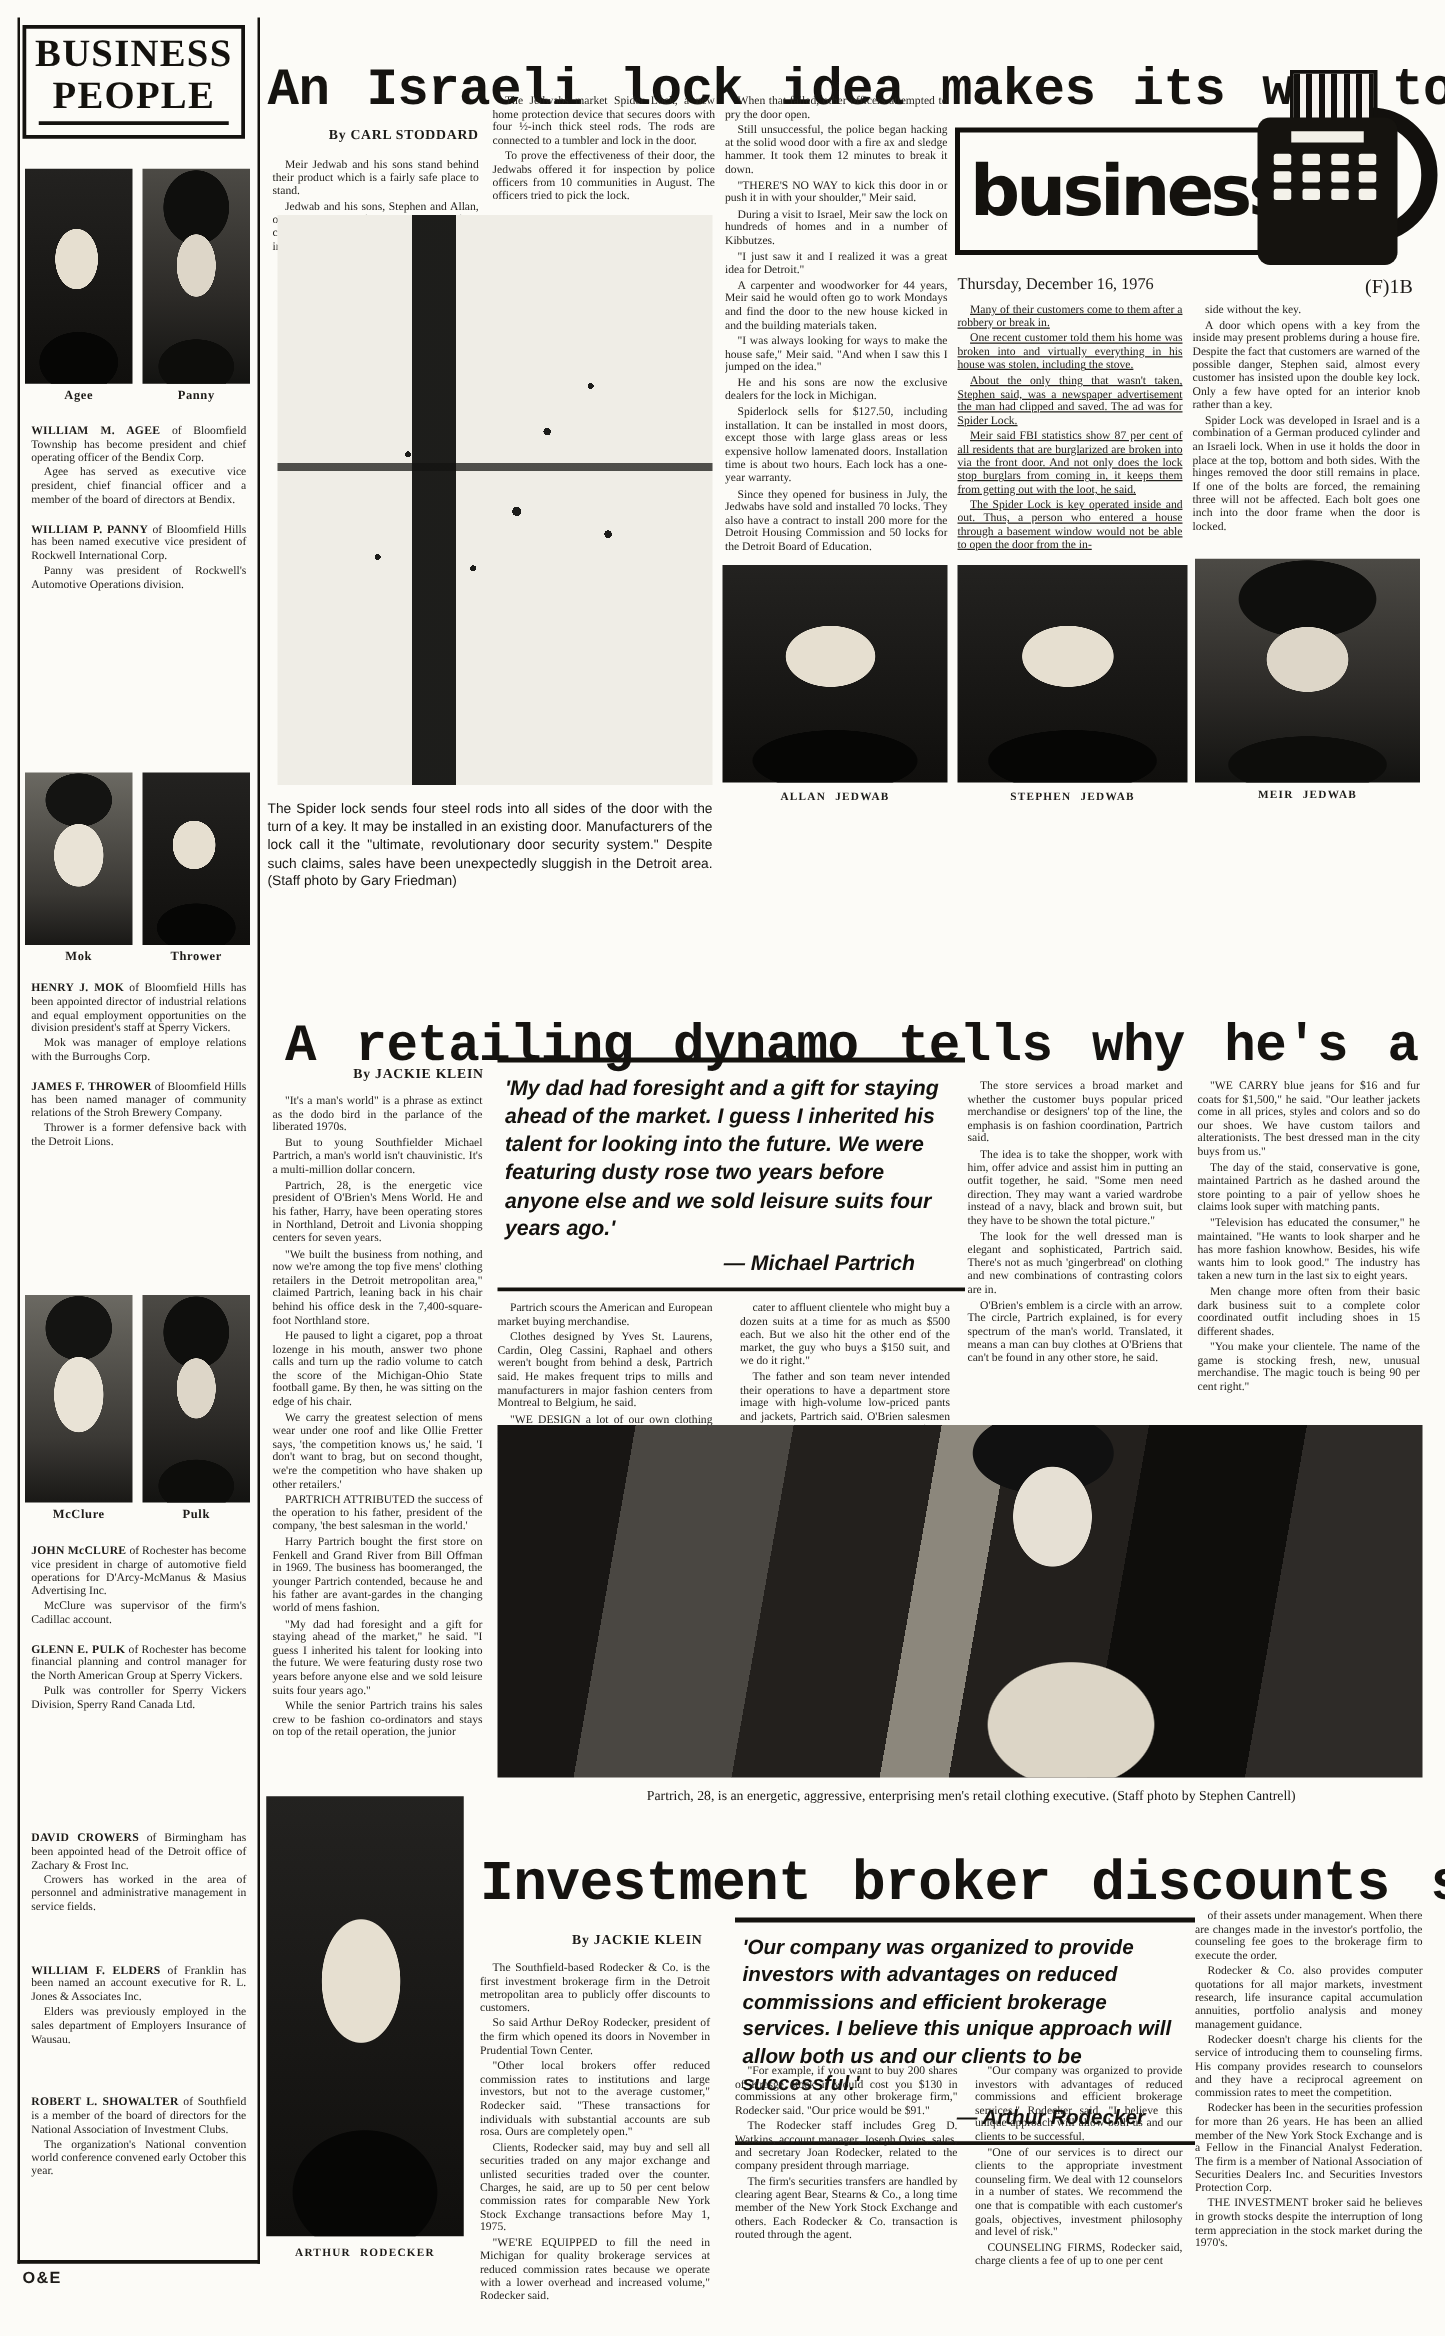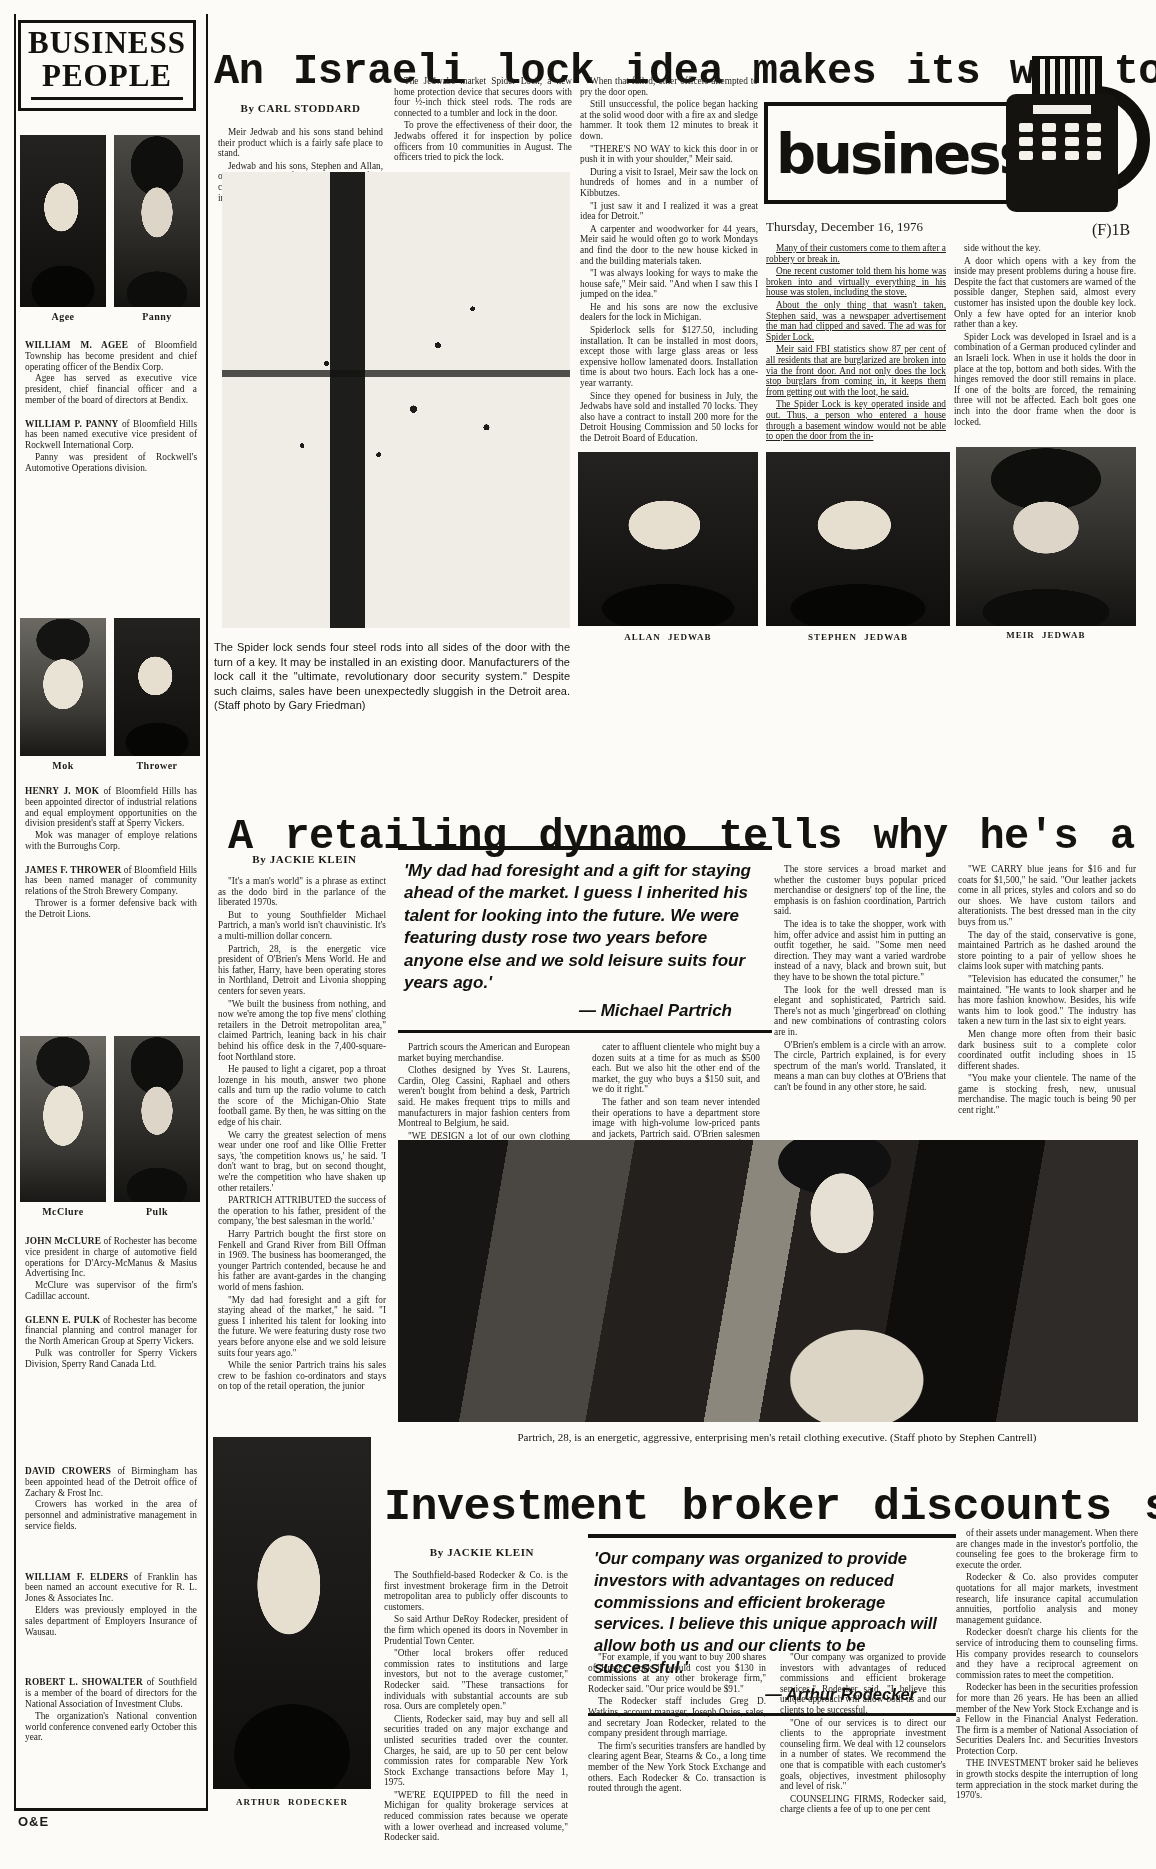--- a/index.html
+++ b/index.html
@@ -33,21 +33,21 @@
   .bio p{margin:0;font-size:9.3px;line-height:1.16;text-align:justify;}
   .bio p b{letter-spacing:.2px;}
   .bio .bp2{text-indent:10px;margin-top:1px;}
   .bios.spread .bio{margin-bottom:40px;}
   .oe{position:absolute;left:18px;top:1814px;font:700 13px "Liberation Sans",sans-serif;letter-spacing:1px;}
   
   .head{position:absolute;font-weight:700;color:#151310;white-space:nowrap;letter-spacing:-.5px;font-family:Liberation Mono, monospace;}
   .a1-head{left:214px;top:20px;font-size:42px;word-spacing:5px;}
   .a2-head{left:228px;top:785px;font-size:42px;word-spacing:7px;}
   .a3-head{left:384px;top:1452px;font-size:45px;word-spacing:6px;}
-  .byline{position:absolute;font:700 11px "Liberation Serif",serif;text-align:center;letter-spacing:.6px;}
+  .byline{position:absolute;font:700 11px "Liberation Serif",serif;text-align:right;letter-spacing:.6px;}
   .col{position:absolute;font-size:9.3px;line-height:1.14;text-align:justify;color:#24221e;}
   .col p{margin:0 0 2px;text-indent:10px;}
   .a1c1{left:218px;top:127px;width:165px;}
   .a1c2{left:394px;top:76px;width:178px;}
   .a1c3{left:580px;top:76px;width:178px;height:374px;overflow:hidden;}
   .a1c4{left:766px;top:243px;width:180px;text-decoration:underline;}
   .a1c5{left:954px;top:243px;width:182px;}
   
   .logo-box{position:absolute;left:764px;top:102px;width:240px;height:94px;border:4px solid #12100d;
             display:flex;align-items:center;}

